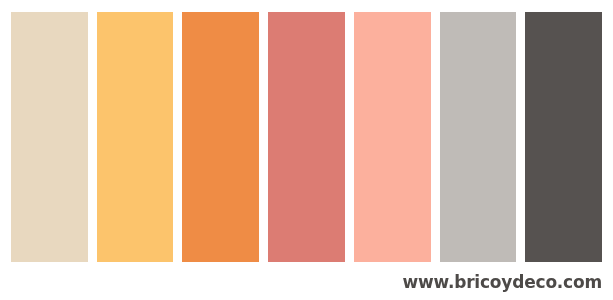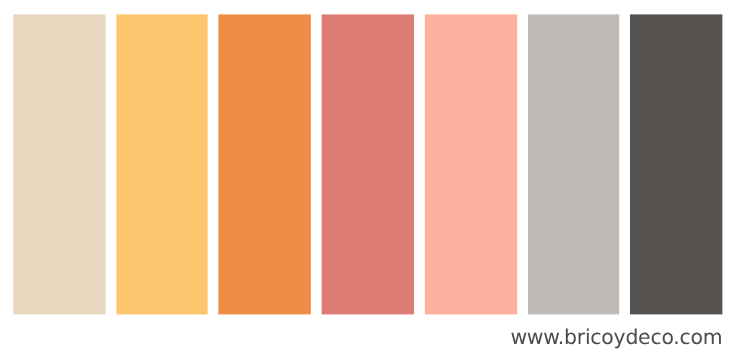--- a/index.html
+++ b/index.html
@@ -36,21 +36,21 @@
     flex: 1 1 0;
     height: 100%;
     display: block;
   }
   #watermark {
     position: absolute;
     right: 11px;
     bottom: 6px;
     font-family: "DejaVu Sans", sans-serif;
     font-size: 17px;
-    font-weight: normal;
+    font-weight: bold;
     letter-spacing: -0.2px;
     color: #4d4a48;
     white-space: nowrap;
     line-height: 24px;
   }
 </style>
 </head>
 <body>
 
 <div id="palette-canvas" style="background: rgb(255, 255, 255);">

